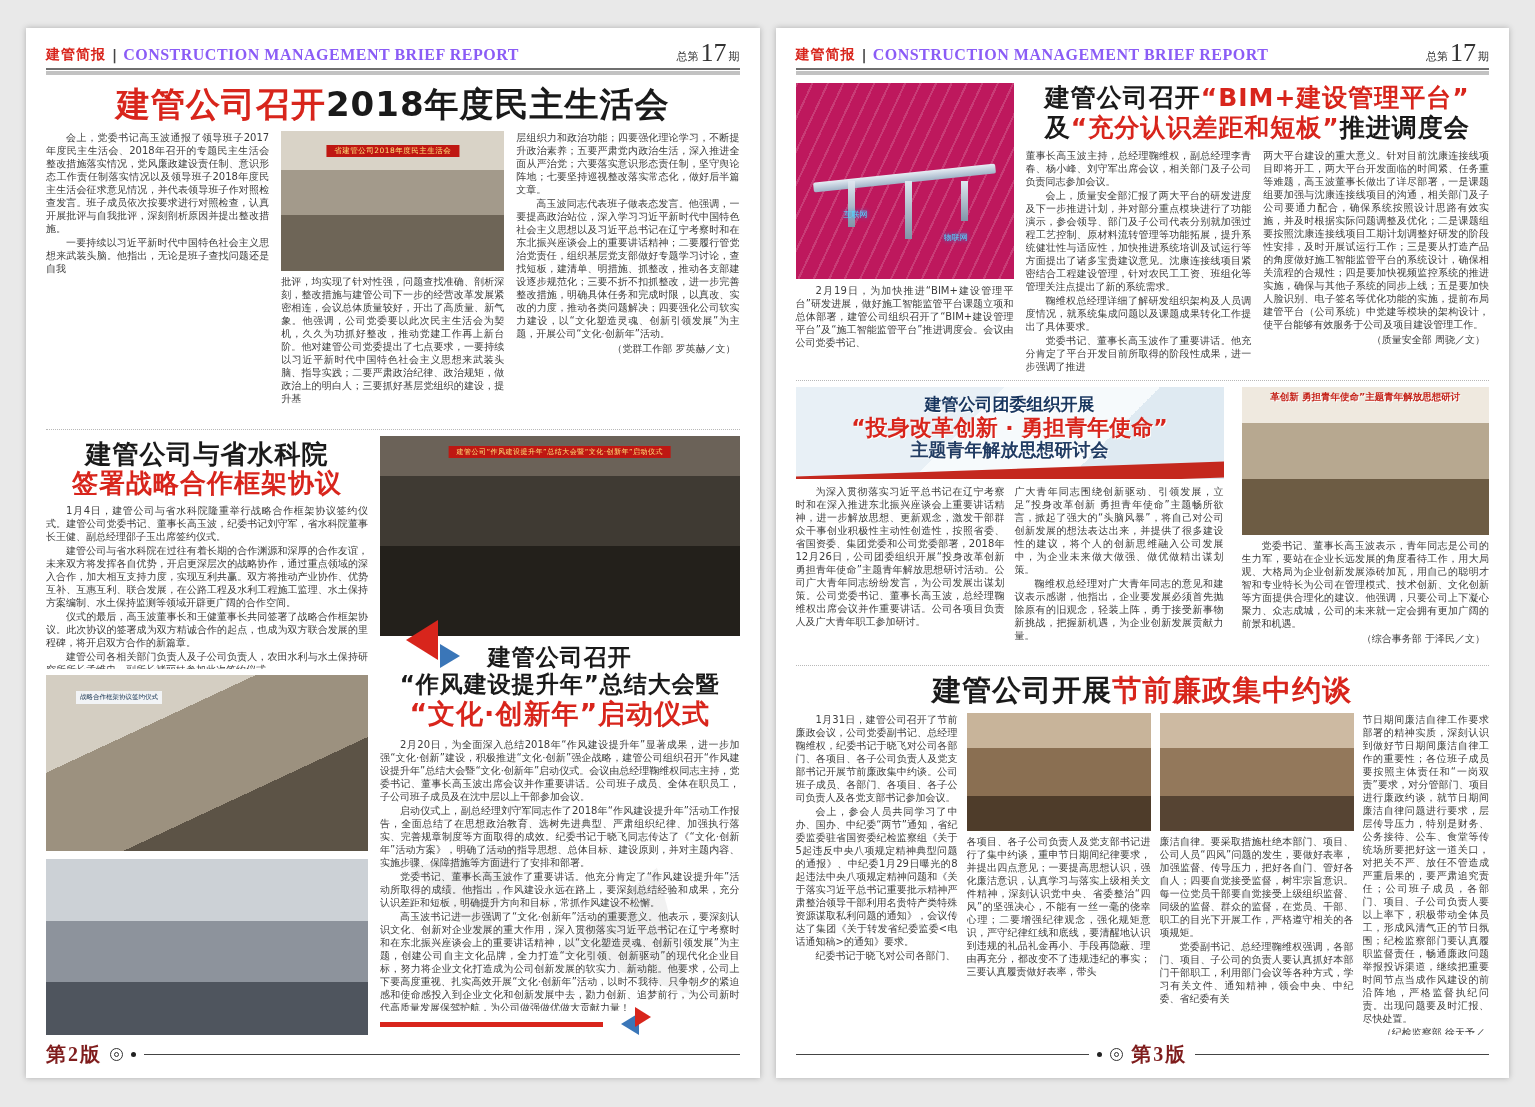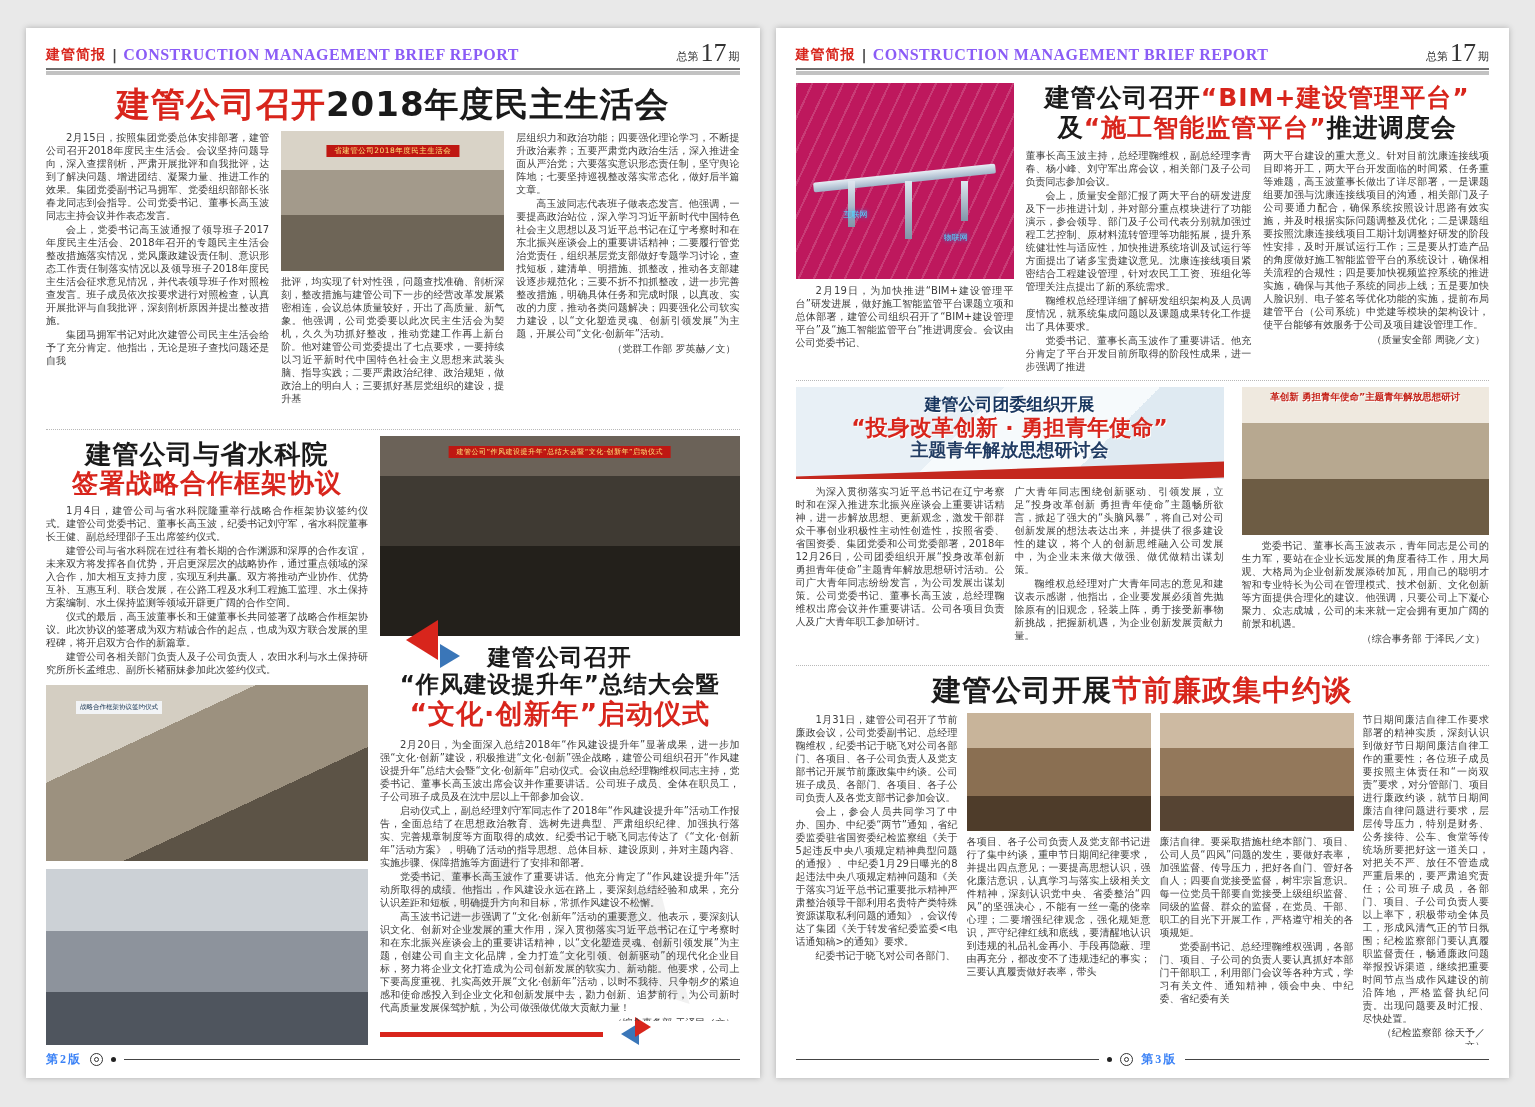--- a/index.html
+++ b/index.html
@@ -76,21 +76,21 @@
     border-top:11px solid transparent;border-bottom:11px solid transparent;border-right:18px solid #3a76b8; }
   .a3-tri-r { width:0;height:0; margin-left:-4px; margin-top:-14px;
     border-top:10px solid transparent;border-bottom:10px solid transparent;border-left:16px solid #d8251c; }
   .wm { position:absolute; opacity:.14; z-index:0; }
   .wm1 { right:30px; bottom:60px; width:0;height:0;
     border-left:70px solid transparent;border-right:70px solid transparent;border-bottom:110px solid #9a9a9a; transform:rotate(18deg);}
   .wm2 { left:40px; bottom:90px; width:0;height:0;
     border-left:55px solid transparent;border-right:55px solid transparent;border-top:90px solid #ababab; transform:rotate(-12deg);}
   
   .pfoot { margin-top:auto; display:flex; align-items:center; gap:8px; padding-top:6px; }
-  .pfoot .label { font-family:"Liberation Serif", serif; font-weight:700; font-size:12px; color:#3b82f6; letter-spacing:2px; }
+  .pfoot .label { font-family:"Liberation Serif", serif; font-weight:700; font-size:20px; color:#7f1d1d; letter-spacing:2px; }
   .orn { width:13px; height:13px; border:1.5px solid #333; border-radius:50%; position:relative; flex-shrink:0; }
   .orn::after { content:""; position:absolute; inset:3px; border:1px solid #333; border-radius:50%; }
   .dot { width:5px; height:5px; background:#222; border-radius:50%; flex-shrink:0; }
   .fline { flex:1; border-top:1.5px solid #444; }
   
   .a4-top { display:flex; gap:12px; }
   .a4-left { width:218px; display:flex; flex-direction:column; }
   .ph-bim { height:196px; background:#be185d; position:relative; }
   .ph-bim .grid { position:absolute; inset:0;
      background:repeating-linear-gradient(115deg, rgba(255,255,255,.35) 0 2px, transparent 2px 14px); opacity:.45; }
@@ -147,23 +147,22 @@
       </div>
     </div>
     <div class="mast-rule"></div>
 
     <div>
       <div class="headline a1-head">
         <span class="red">建管公司召开</span><span class="black">2018年度民主生活会</span>
       </div>
       <div class="a1-body">
         <div class="col c">
-          <p>2月15日，按照集团党委总体安排部署，建管公司召开2018年度民主生活会。会议坚持问题导向，深入查摆剖析，严肃开展批评和自我批评，达到了解决问题、增进团结、凝聚力量、推进工作的效果。集团党委副书记马拥军、党委组织部部长张春龙同志到会指导。公司党委书记、董事长高玉波同志主持会议并作表态发言。</p>
           <p>会上，党委书记高玉波通报了领导班子2017年度民主生活会、2018年召开的专题民主生活会整改措施落实情况，党风廉政建设责任制、意识形态工作责任制落实情况以及领导班子2018年度民主生活会征求意见情况，并代表领导班子作对照检查发言。班子成员依次按要求进行对照检查，认真开展批评与自我批评，深刻剖析原因并提出整改措施。</p>
-          <p>集团马拥军书记对此次建管公司民主生活会给予了充分肯定。他指出，无论是班子查找问题还是自我</p>
+          <p>一要持续以习近平新时代中国特色社会主义思想来武装头脑。他指出，无论是班子查找问题还是自我</p>
         </div>
         <div class="col c">
           <div class="photo ph-meeting">
             <span class="banner-strip">省建管公司2018年度民主生活会</span>
           </div>
           <p class="noind">批评，均实现了针对性强，问题查找准确、剖析深刻，整改措施与建管公司下一步的经营改革发展紧密相连，会议总体质量较好，开出了高质量、新气象。他强调，公司党委要以此次民主生活会为契机，久久为功抓好整改，推动党建工作再上新台阶。他对建管公司党委提出了七点要求，一要持续以习近平新时代中国特色社会主义思想来武装头脑、指导实践；二要严肃政治纪律、政治规矩，做政治上的明白人；三要抓好基层党组织的建设，提升基</p>
         </div>
         <div class="col c">
           <p class="noind">层组织力和政治功能；四要强化理论学习，不断提升政治素养；五要严肃党内政治生活，深入推进全面从严治党；六要落实意识形态责任制，坚守舆论阵地；七要坚持巡视整改落实常态化，做好后半篇文章。</p>
           <p>高玉波同志代表班子做表态发言。他强调，一要提高政治站位，深入学习习近平新时代中国特色社会主义思想以及习近平总书记在辽宁考察时和在东北振兴座谈会上的重要讲话精神；二要履行管党治党责任，组织基层党支部做好专题学习讨论，查找短板，建清单、明措施、抓整改，推动各支部建设逐步规范化；三要不折不扣抓整改，进一步完善整改措施，明确具体任务和完成时限，以真改、实改的力度，推动各类问题解决；四要强化公司软实力建设，以“文化塑造灵魂、创新引领发展”为主题，开展公司“文化·创新年”活动。</p>
@@ -258,21 +257,21 @@
           <span class="lab" style="left:22%;top:64%;">互联网</span>
           <span class="lab" style="left:68%;top:76%;">物联网</span>
         </div>
         <div class="col a4-lead">
           <p>2月19日，为加快推进“BIM+建设管理平台”研发进展，做好施工智能监管平台课题立项和总体部署，建管公司组织召开了“BIM+建设管理平台”及“施工智能监管平台”推进调度会。会议由公司党委书记、</p>
         </div>
       </div>
       <div class="a4-right">
         <div class="headline a4-head">
           <div><span class="black">建管公司召开</span><span class="red">“BIM+建设管理平台”</span></div>
-          <div><span class="black">及</span><span class="red">“施工智能监管平台”</span><span class="black">推进调度会</span></div>
+          <div><span class="black">及</span><span class="red">“充分认识差距和短板”</span><span class="black">推进调度会</span></div>
         </div>
         <div class="a4-cols">
           <div class="col c">
             <p class="noind">董事长高玉波主持，总经理鞠维权，副总经理李青春、杨小峰、刘守军出席会议，相关部门及子公司负责同志参加会议。</p>
             <p>会上，质量安全部汇报了两大平台的研发进度及下一步推进计划，并对部分重点模块进行了功能演示，参会领导、部门及子公司代表分别就加强过程工艺控制、原材料流转管理等功能拓展，提升系统健壮性与适应性，加快推进系统培训及试运行等方面提出了诸多宝贵建议意见。沈康连接线项目紧密结合工程建设管理，针对农民工工资、班组化等管理关注点提出了新的系统需求。</p>
             <p>鞠维权总经理详细了解研发组织架构及人员调度情况，就系统集成问题以及课题成果转化工作提出了具体要求。</p>
             <p>党委书记、董事长高玉波作了重要讲话。他充分肯定了平台开发目前所取得的阶段性成果，进一步强调了推进</p>
           </div>
           <div class="col c">
             <p class="noind">两大平台建设的重大意义。针对目前沈康连接线项目即将开工，两大平台开发面临的时间紧、任务重等难题，高玉波董事长做出了详尽部署，一是课题组要加强与沈康连接线项目的沟通，相关部门及子公司要通力配合，确保系统按照设计思路有效实施，并及时根据实际问题调整及优化；二是课题组要按照沈康连接线项目工期计划调整好研发的阶段性安排，及时开展试运行工作；三是要从打造产品的角度做好施工智能监管平台的系统设计，确保相关流程的合规性；四是要加快视频监控系统的推进实施，确保与其他子系统的同步上线；五是要加快人脸识别、电子签名等优化功能的实施，提前布局建管平台（公司系统）中党建等模块的架构设计，使平台能够有效服务于公司及项目建设管理工作。</p>

